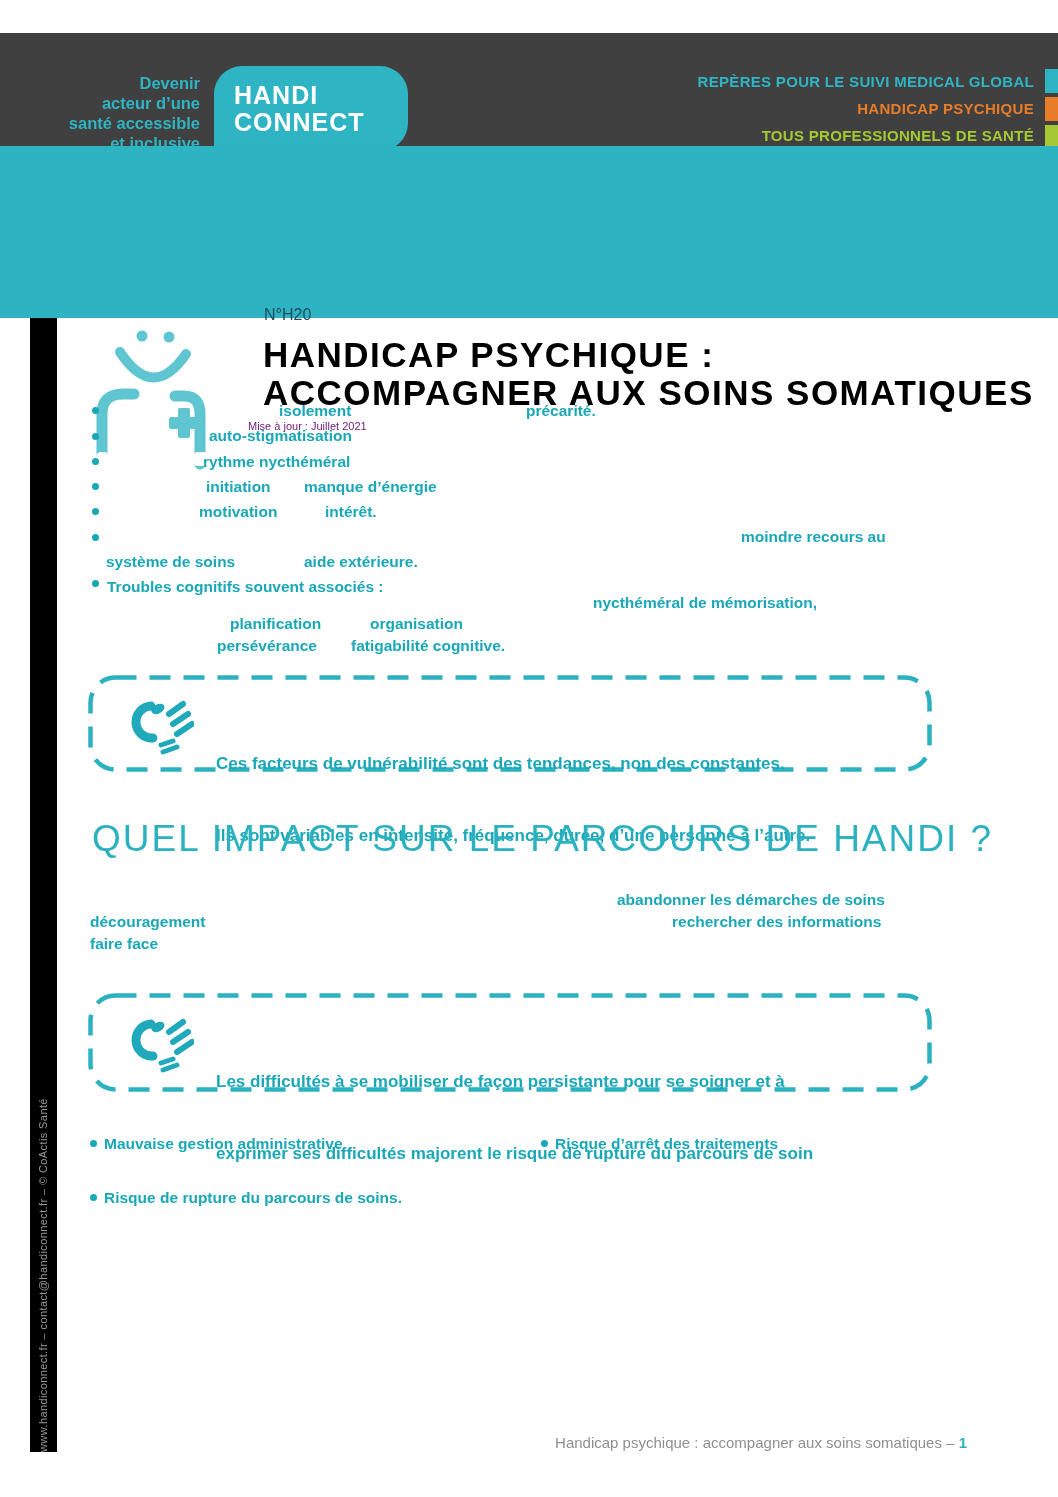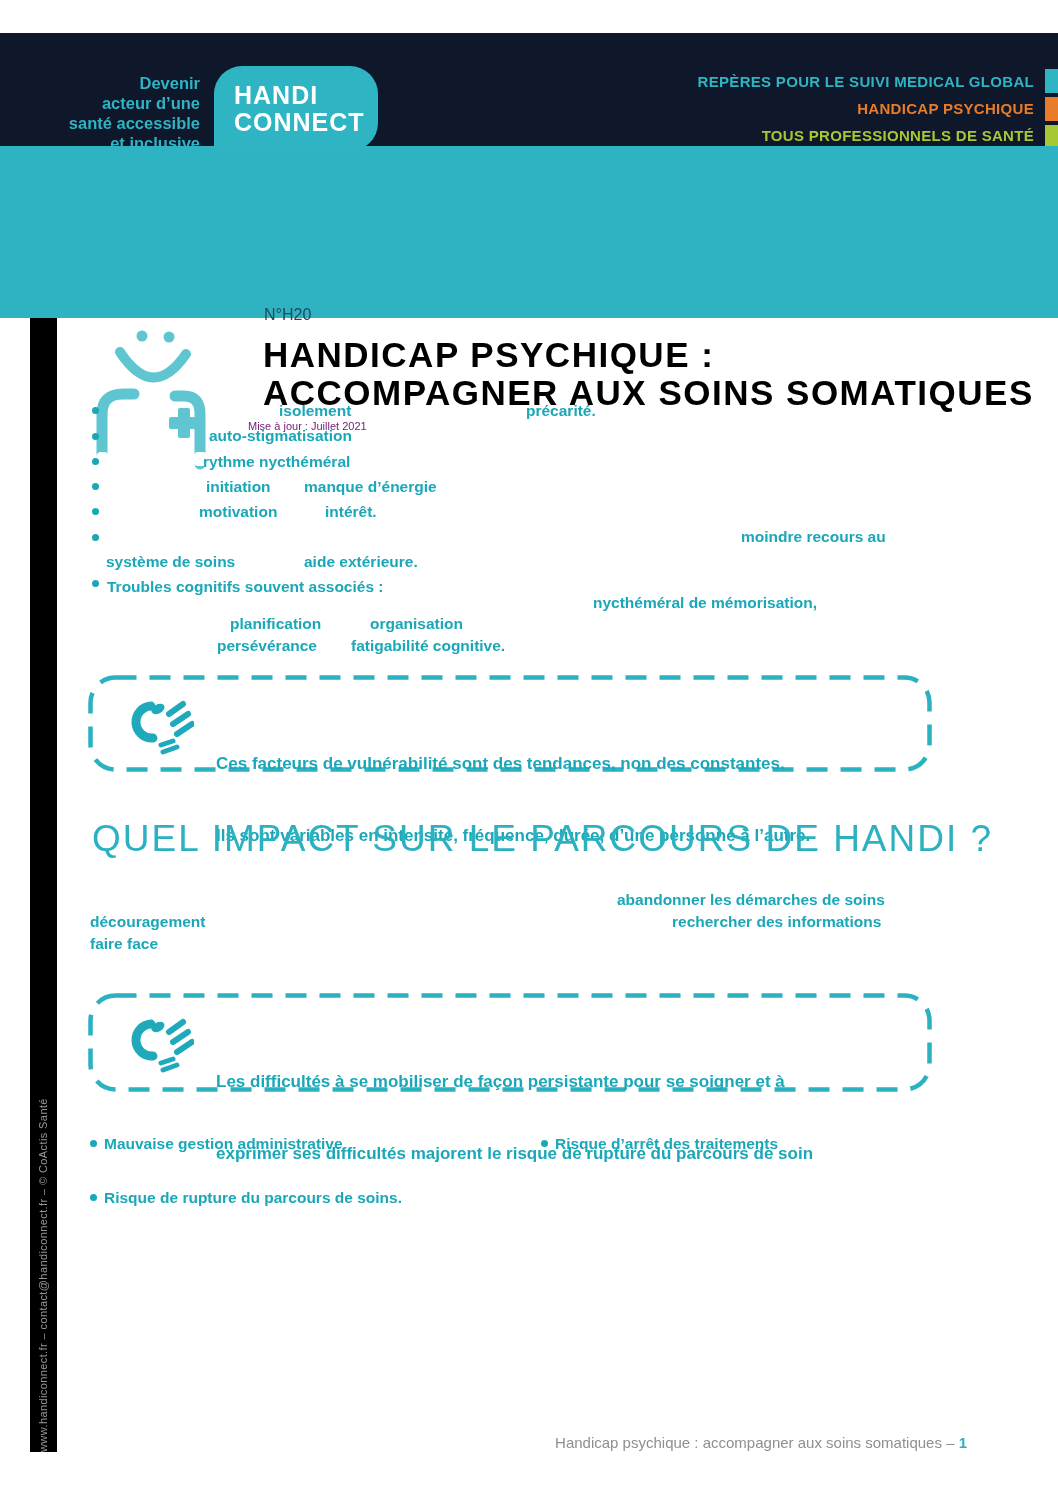--- a/index.html
+++ b/index.html
@@ -1,22 +1,22 @@
 <!DOCTYPE html>
 <html><head>
 <meta charset="utf-8">
 <style>
   html,body{margin:0;padding:0;background:#fff;}
   #page{position:relative;width:1058px;height:1497px;background:#ffffff;overflow:hidden;
         font-family:"Liberation Sans", sans-serif;}
   
-  .header-band{position:absolute;left:0;top:33px;width:1058px;height:113px;background:#0f172a;}
+  .header-band{position:absolute;left:0;top:33px;width:1058px;height:113px;background:#404040;}
   .slogan{position:absolute;left:20px;top:40px;width:180px;text-align:right;
           color:#2fb4c4;font-weight:bold;font-size:16.5px;line-height:20px;}
-  .logo-box{position:absolute;left:214px;top:33px;width:164px;height:85px;background:#2fb4c4;
+  .logo-box{position:absolute;left:214px;top:33px;width:194px;height:85px;background:#2fb4c4;
             border-radius:28px 28px 28px 0;display:flex;flex-direction:column;justify-content:center;
             padding-left:20px;box-sizing:border-box;}
   .logo-box span{color:#fff;font-weight:bold;font-size:25px;letter-spacing:1px;line-height:27px;}
   .tag{position:absolute;right:24px;font-weight:bold;font-size:15px;letter-spacing:.3px;white-space:nowrap;}
   .tag1{top:40px;color:#2fb4c4;} .tag2{top:67px;color:#e87c28;} .tag3{top:94px;color:#a6c832;}
   .tab{position:absolute;left:1045px;width:13px;height:24px;}
   .tab1{top:36px;background:#2fb4c4;} .tab2{top:64px;background:#e87c28;} .tab3{top:92px;background:#a6c832;}
   
   .title-band{position:absolute;left:0;top:146px;width:1058px;height:172px;background:#2db3c1;}
   .sheet-number{position:absolute;left:264px;top:160px;color:#1d4a60;font-size:16px;}

